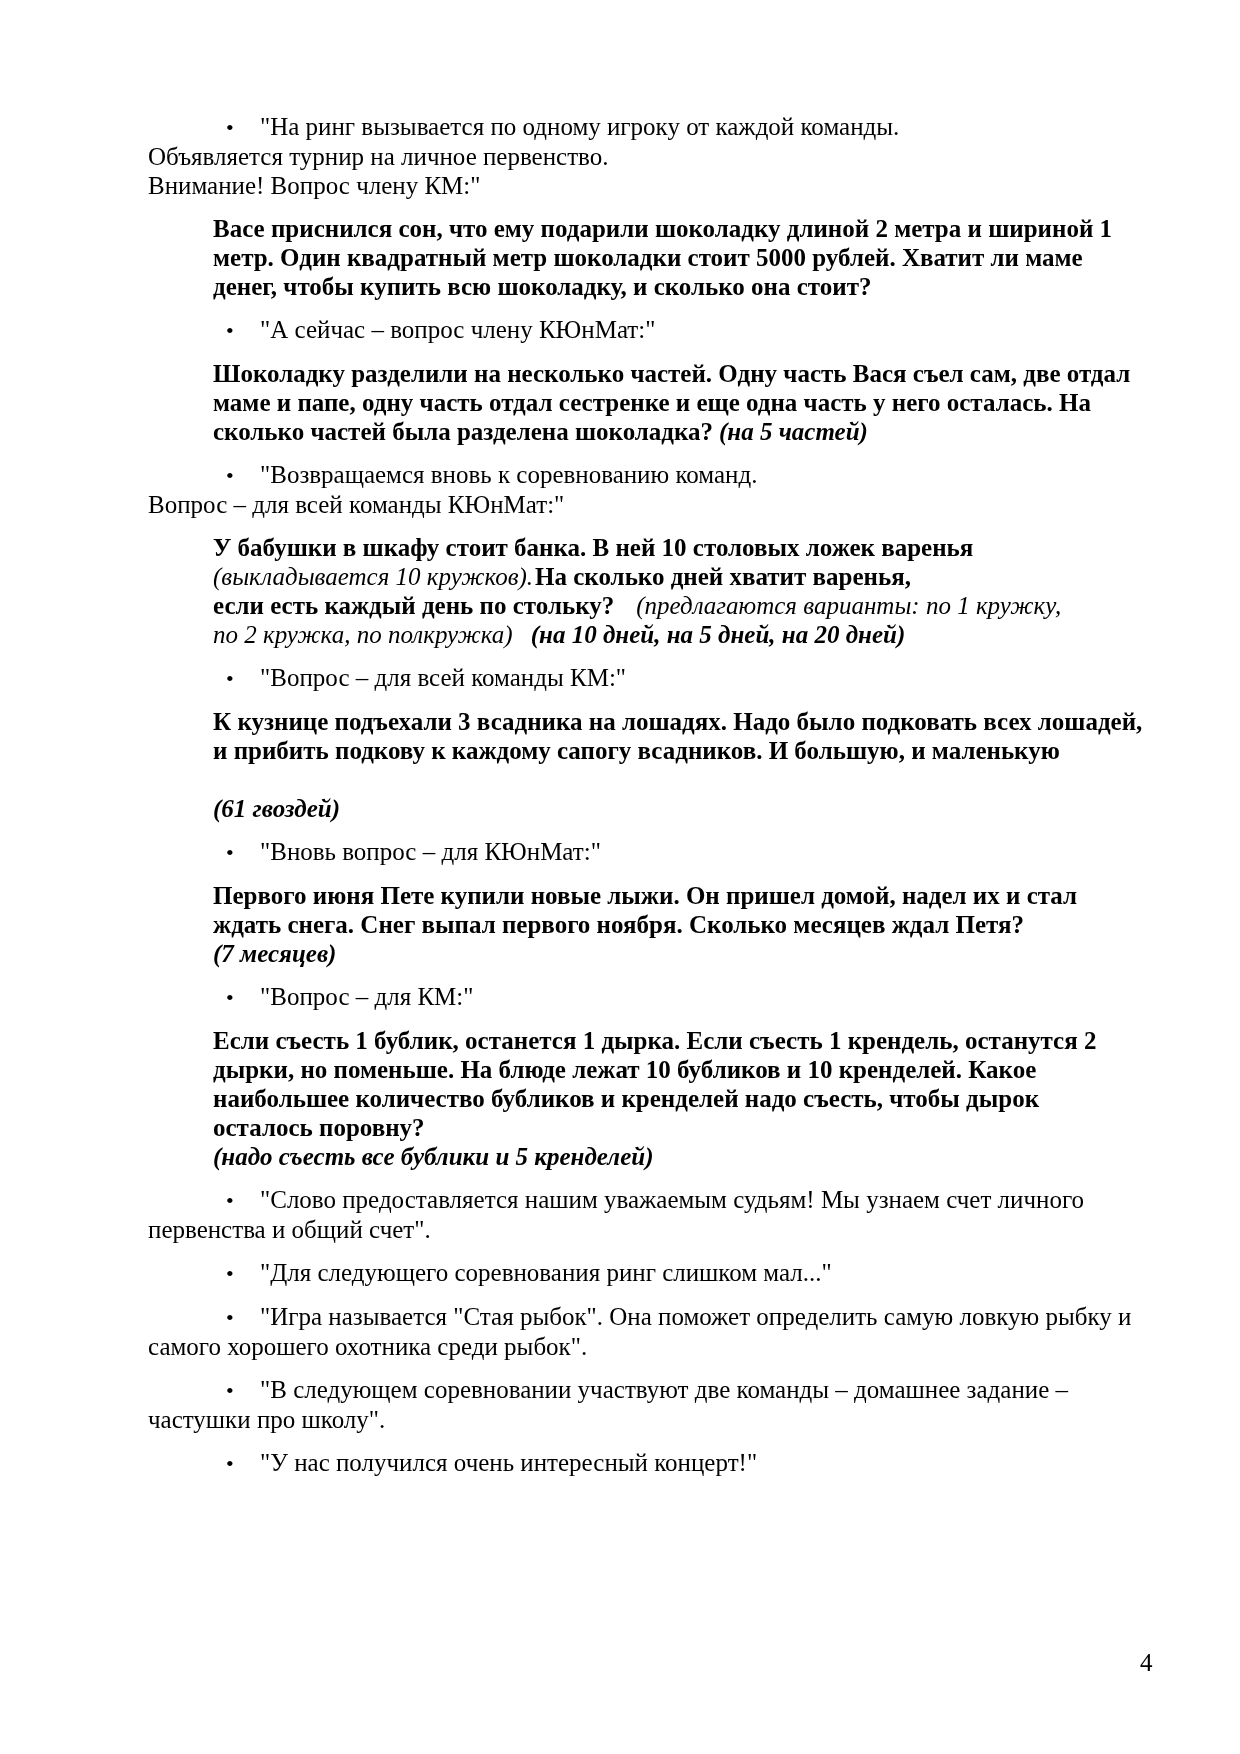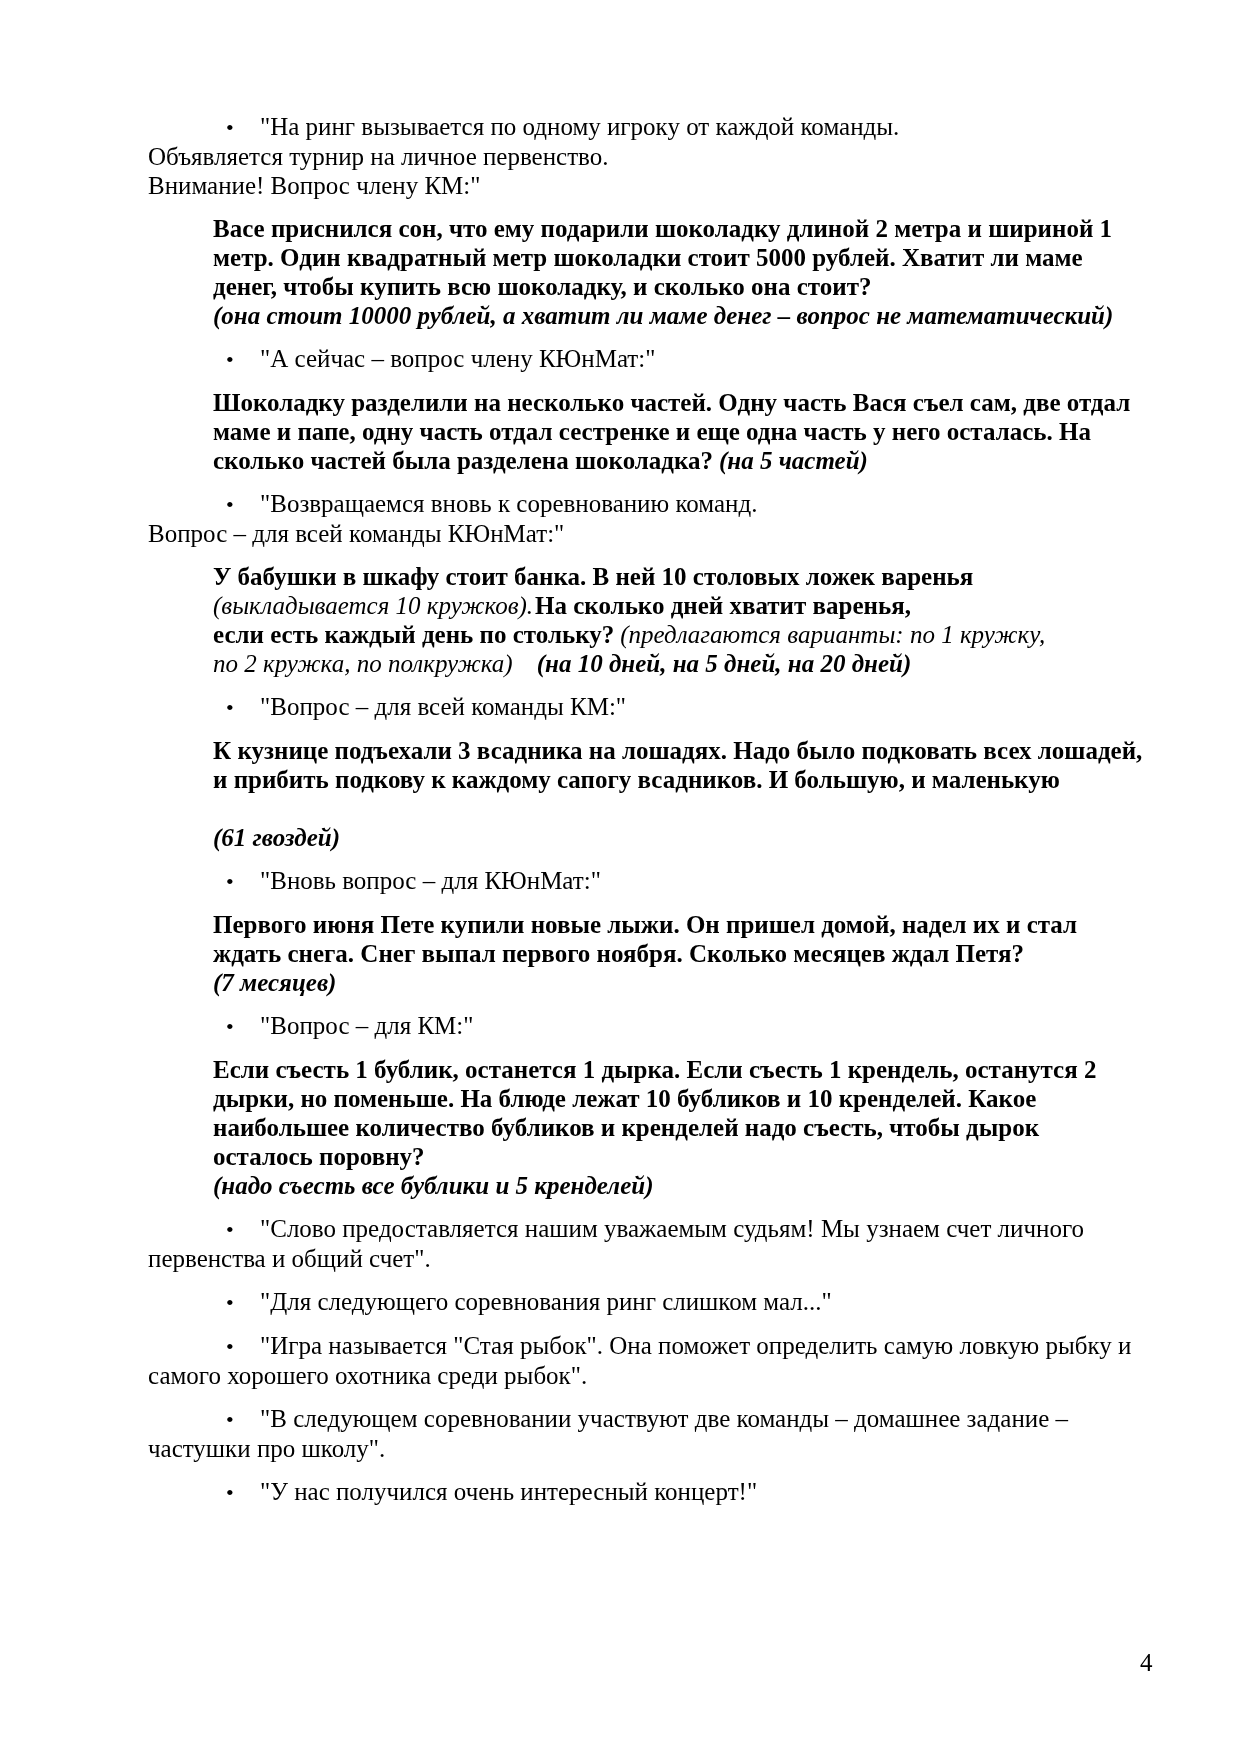--- a/index.html
+++ b/index.html
@@ -29,24 +29,24 @@
     width: 34px;
     margin-left: 78px;
     font-size: 22px;
   }
   p.question {
     margin-left: 65px;
     font-weight: bold;
   }
   .note { font-style: italic; font-weight: normal; }
   .answer { font-style: italic; font-weight: bold; }
-  .gap6  { margin-left: 6px; }
+  .gap6  { margin-left: 22px; }
   .gap10 { margin-left: 2px; }
   .gap14 { margin-left: 6px; }
-  .gap18 { margin-left: 24px; }
+  .gap18 { margin-left: 18px; }
   .page-number {
     position: absolute;
     left: 1140px;
     top: 1648px;
     font-weight: normal;
   }
 </style>
 </head>
 <body>
 
@@ -56,21 +56,20 @@
     <p class="host first">
       <span class="bullet">•</span><span>"На ринг вызывается по одному игроку от каждой команды.</span><br>
       <span>Объявляется турнир на личное первенство.</span><br>
       <span>Внимание! Вопрос члену КМ:"</span>
     </p>
 
     <p class="question">
       <span>Васе приснился сон, что ему подарили шоколадку длиной 2 метра и шириной 1</span><br>
       <span>метр. Один квадратный метр шоколадки стоит 5000 рублей. Хватит ли маме</span><br>
       <span>денег, чтобы купить всю шоколадку, и сколько она стоит?</span><br>
-      <span class="answer">(она стоит 10000 рублей, а хватит ли маме денег – вопрос не математический)</span>
     </p>
 
     <p class="host">
       <span class="bullet">•</span><span>"А сейчас – вопрос члену КЮнМат:"</span>
     </p>
 
     <p class="question">
       <span>Шоколадку разделили на несколько частей. Одну часть Вася съел сам, две отдал</span><br>
       <span>маме и папе, одну часть отдал сестренке и еще одна часть у него осталась. На</span><br>
       <span>сколько частей была разделена шоколадка?</span><span class="answer gap14">(на 5 частей)</span>

